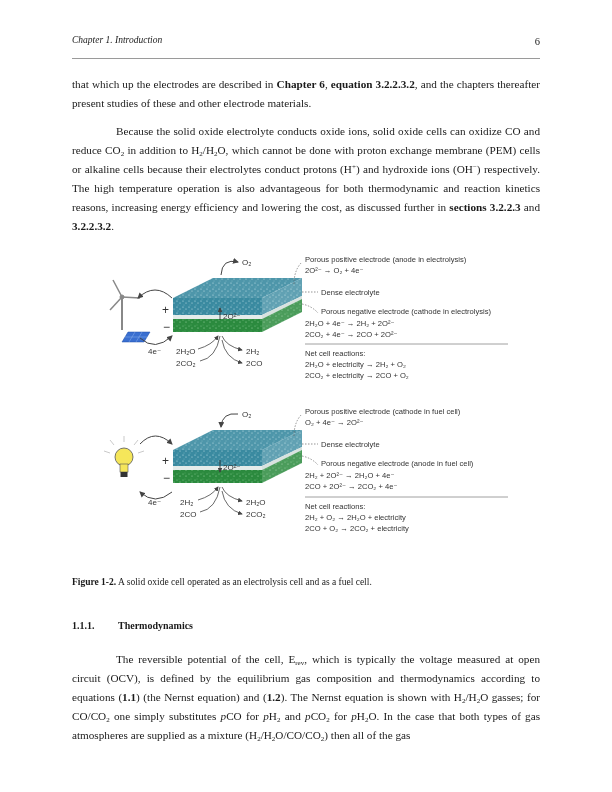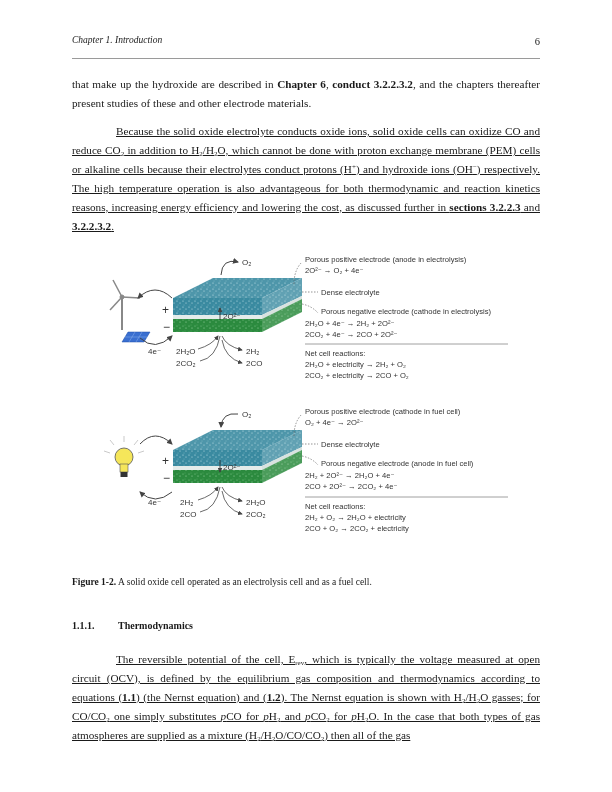--- a/index.html
+++ b/index.html
@@ -4,42 +4,42 @@
 <style>
   html, body { margin:0; padding:0; background:#ffffff; }
   body { width:612px; height:792px; position:relative; overflow:hidden;
          font-family:"Liberation Serif", "DejaVu Serif", serif; color:#1a1a1a; }
   .header { position:absolute; left:72px; top:35px; width:468px; height:14px; }
   .header .title { position:absolute; left:0; top:0; font-size:9.5px; font-style:italic;text-align:right; }
   .header .pnum { position:absolute; right:0; top:1px; font-size:10.5px; }
   .header-rule { position:absolute; left:72px; top:58px; width:468px; height:1px; background:#9a9a9a; }
   .para { position:absolute; left:72px; width:468px; font-size:11.2px; line-height:18.9px;
           text-align:justify; margin:0; }
-  .para.indent { text-indent:44px;text-decoration:underline; }
+  .para.indent { text-indent:44px; }
   .para b { font-weight:bold; }
   sub, sup { font-size:7px; line-height:0; }
   sub { vertical-align:-2px; } sup { vertical-align:4px; }
   .figure { position:absolute; left:80px; top:240px; width:460px; height:330px; }
   .figure svg { width:460px; height:330px; display:block; }
   .caption { position:absolute; left:72px; top:577px; font-size:9.5px; }
   .caption b { font-weight:bold; }
   .section { position:absolute; left:72px; top:620px; font-size:10px; font-weight:bold; }
   .section .num { display:inline-block; width:46px; }
   .svgt { font-family:"Liberation Sans", "DejaVu Sans", sans-serif; fill:#333; }
 </style>
 </head>
 <body>
 
 <div class="header">
   <span class="title">Chapter 1. Introduction</span>
   <span class="pnum">6</span>
 </div>
 <div class="header-rule"></div>
 
-<p class="para" style="top:75px;"><span>that make up the hydroxide are described in </span><b>Chapter 6</b><span>, </span><b>conduct 3.2.2.3.2</b><span>, and the chapters thereafter present studies of these and other electrode materials.</span></p>
+<p class="para" style="top:75px;"><span>that which up the electrodes are described in </span><b>Chapter 6</b><span>, </span><b>equation 3.2.2.3.2</b><span>, and the chapters thereafter present studies of these and other electrode materials.</span></p>
 
 <p class="para indent" style="top:122px;"><span>Because the solid oxide electrolyte conducts oxide ions, solid oxide cells can oxidize CO and reduce CO</span><sub>2</sub><span> in addition to H</span><sub>2</sub><span>/H</span><sub>2</sub><span>O, which cannot be done with proton exchange membrane (PEM) cells or alkaline cells because their electrolytes conduct protons (H</span><sup>+</sup><span>) and hydroxide ions (OH</span><sup>−</sup><span>) respectively. The high temperature operation is also advantageous for both thermodynamic and reaction kinetics reasons, increasing energy efficiency and lowering the cost, as discussed further in </span><b>sections 3.2.2.3</b><span> and </span><b>3.2.2.3.2</b><span>.</span></p>
 
 <div class="figure">
   <svg viewBox="0 0 460 330" xmlns="http://www.w3.org/2000/svg">
     <defs>
       <pattern id="speckB" width="6" height="6" patternUnits="userSpaceOnUse">
         <rect width="6" height="6" fill="#3a8aa0"></rect>
         <circle cx="1" cy="1" r="0.6" fill="#bfe3ea"></circle>
           <circle cx="4" cy="3" r="0.5" fill="#d8f0f3"></circle>

